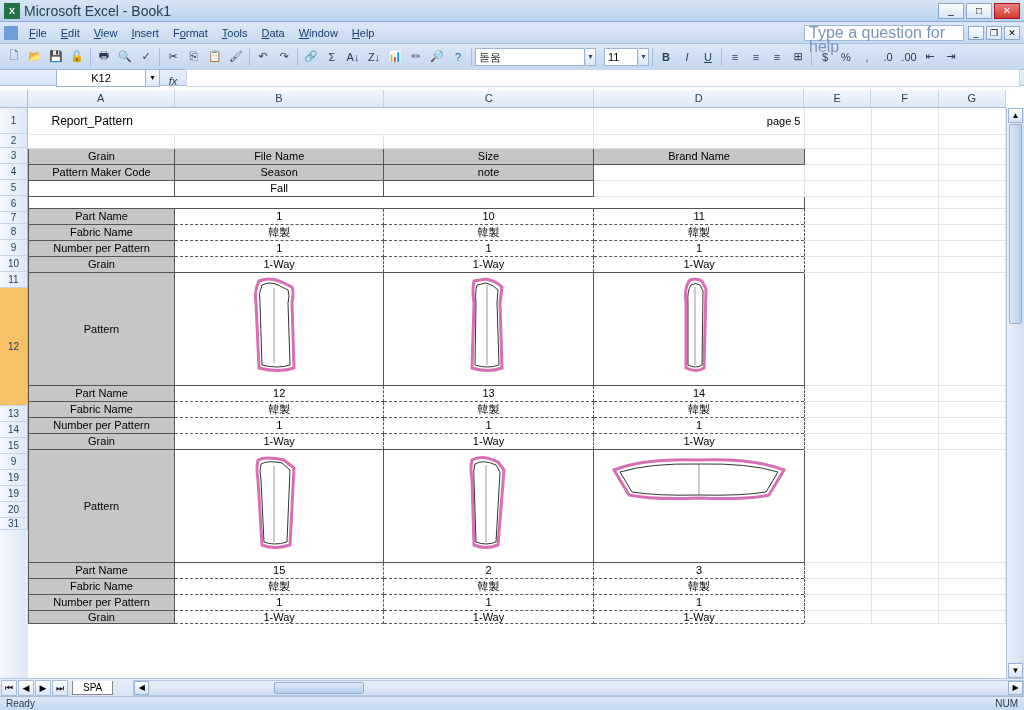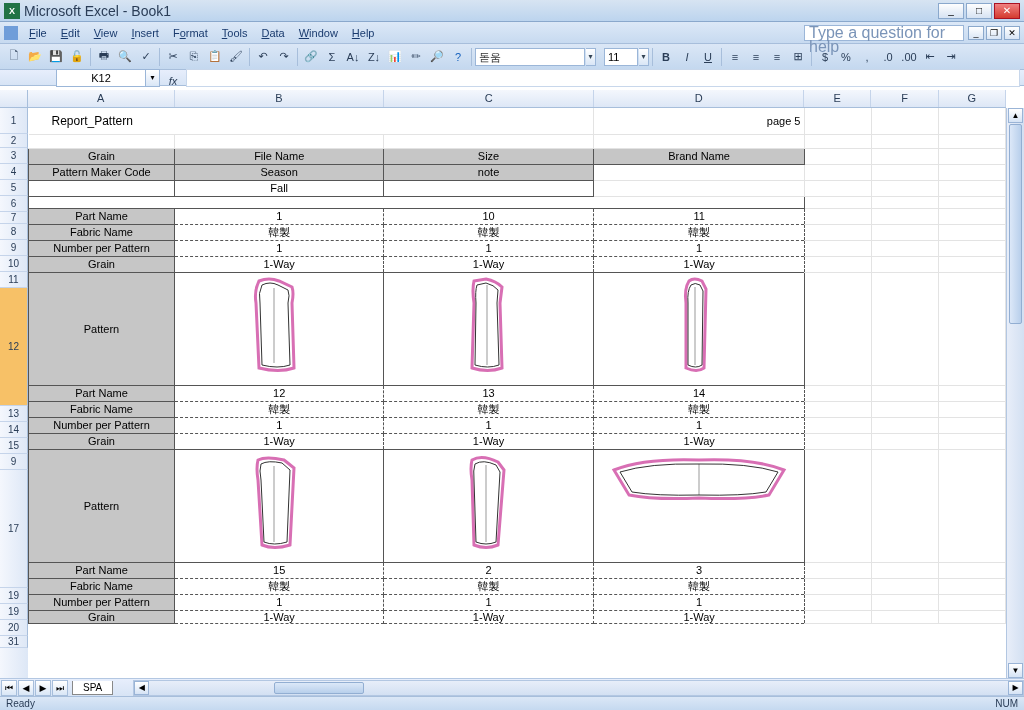--- a/index.html
+++ b/index.html
@@ -184,21 +184,20 @@
     <div class="rowhead" style="height:12px">7</div>
     <div class="rowhead" style="height:16px">8</div>
     <div class="rowhead" style="height:16px">9</div>
     <div class="rowhead" style="height:16px">10</div>
     <div class="rowhead" style="height:16px">11</div>
     <div class="rowhead sel" style="height:118px">12</div>
     <div class="rowhead" style="height:16px">13</div>
     <div class="rowhead" style="height:16px">14</div>
     <div class="rowhead" style="height:16px">15</div>
     <div class="rowhead" style="height:16px">9</div>
-    <div class="rowhead" style="height:118px">17</div>
     <div class="rowhead" style="height:16px">19</div>
     <div class="rowhead" style="height:16px">19</div>
     <div class="rowhead" style="height:16px">20</div>
     <div class="rowhead" style="height:12px">31</div>
   </div>
 
   <div class="gridbody">
     <table class="gridtable">
       <colgroup>
         <col style="width:148px">

